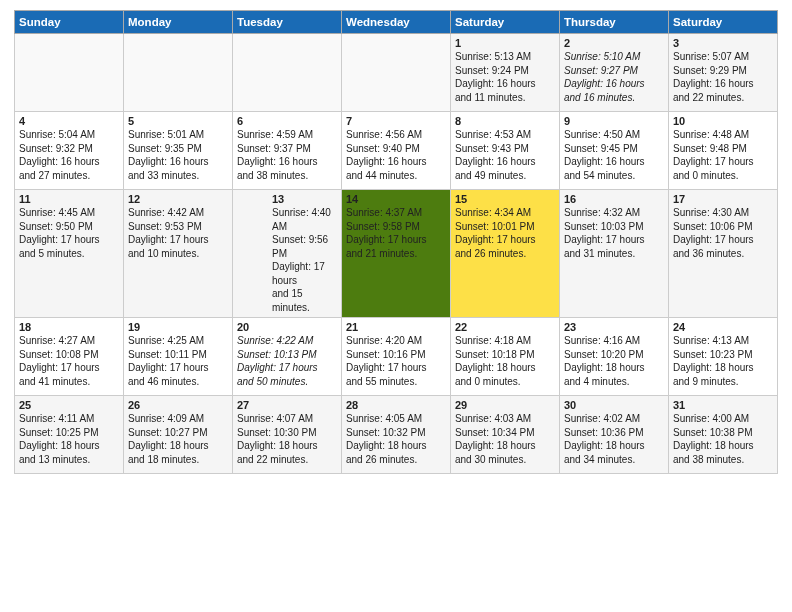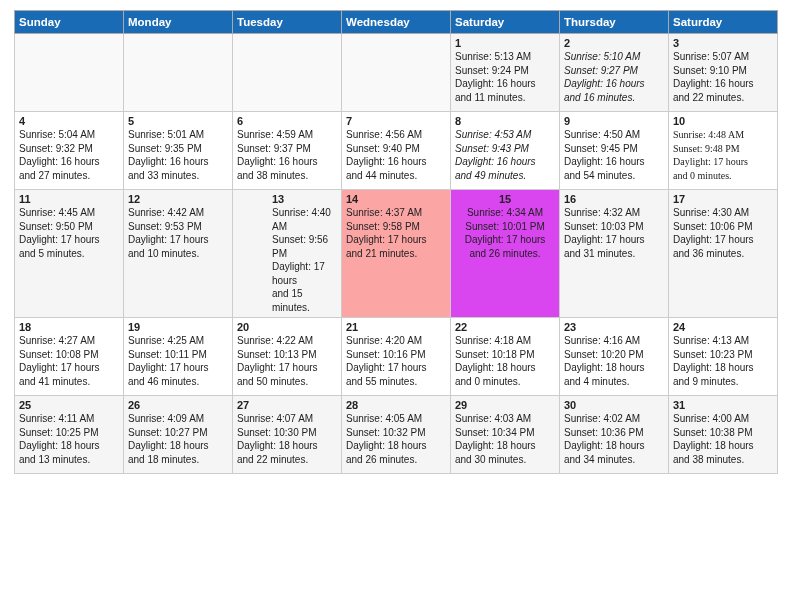--- a/index.html
+++ b/index.html
@@ -111,72 +111,72 @@
           <td class="empty-cell"></td>
           <td style="background: rgb(245, 245, 245);"><span class="day-number">1</span><span class="day-info" style="white-space: pre-line;">Sunrise: 5:13 AM
 Sunset: 9:24 PM
 Daylight: 16 hours
 and 11 minutes.</span></td>
           <td style="background: rgb(245, 245, 245);"><span class="day-number">2</span><span class="day-info" style="white-space: pre-line; font-style: italic;">Sunrise: 5:10 AM
 Sunset: 9:27 PM
 Daylight: 16 hours
 and 16 minutes.</span></td>
           <td style="background: rgb(245, 245, 245);"><span class="day-number">3</span><span class="day-info" style="white-space: pre-line;">Sunrise: 5:07 AM
-Sunset: 9:10 PM
+Sunset: 9:29 PM
 Daylight: 16 hours
 and 22 minutes.</span></td>
         </tr>
         <tr>
           <td style="background: rgb(255, 255, 255);"><span class="day-number">4</span><span class="day-info" style="white-space: pre-line;">Sunrise: 5:04 AM
 Sunset: 9:32 PM
 Daylight: 16 hours
 and 27 minutes.</span></td>
           <td style="background: rgb(255, 255, 255);"><span class="day-number">5</span><span class="day-info" style="white-space: pre-line;">Sunrise: 5:01 AM
 Sunset: 9:35 PM
 Daylight: 16 hours
 and 33 minutes.</span></td>
           <td style="background: rgb(255, 255, 255);"><span class="day-number">6</span><span class="day-info" style="white-space: pre-line;">Sunrise: 4:59 AM
 Sunset: 9:37 PM
 Daylight: 16 hours
 and 38 minutes.</span></td>
           <td style="background: rgb(255, 255, 255);"><span class="day-number">7</span><span class="day-info" style="white-space: pre-line;">Sunrise: 4:56 AM
 Sunset: 9:40 PM
 Daylight: 16 hours
 and 44 minutes.</span></td>
-          <td style="background: rgb(255, 255, 255);"><span class="day-number">8</span><span class="day-info" style="white-space: pre-line; font-style: italic;">Sunrise: 4:53 AM
+          <td style="background: rgb(255, 255, 255);"><span class="day-number">8</span><span class="day-info" style="white-space: pre-line;">Sunrise: 4:53 AM
 Sunset: 9:43 PM
 Daylight: 16 hours
 and 49 minutes.</span></td>
           <td style="background: rgb(255, 255, 255);"><span class="day-number">9</span><span class="day-info" style="white-space: pre-line;">Sunrise: 4:50 AM
 Sunset: 9:45 PM
 Daylight: 16 hours
 and 54 minutes.</span></td>
-          <td style="background: rgb(255, 255, 255);"><span class="day-number">10</span><span class="day-info" style="white-space: pre-line; font-family: Liberation Serif, serif;">Sunrise: 4:48 AM
+          <td style="background: rgb(255, 255, 255);"><span class="day-number">10</span><span class="day-info" style="white-space: pre-line;">Sunrise: 4:48 AM
 Sunset: 9:48 PM
 Daylight: 17 hours
 and 0 minutes.</span></td>
         </tr>
         <tr>
           <td style="background: rgb(245, 245, 245);"><span class="day-number">11</span><span class="day-info" style="white-space: pre-line;">Sunrise: 4:45 AM
 Sunset: 9:50 PM
 Daylight: 17 hours
 and 5 minutes.</span></td>
           <td style="background: rgb(245, 245, 245);"><span class="day-number">12</span><span class="day-info" style="white-space: pre-line;">Sunrise: 4:42 AM
 Sunset: 9:53 PM
 Daylight: 17 hours
 and 10 minutes.</span></td>
           <td style="background: rgb(245, 245, 245); padding-left: 39px;"><span class="day-number">13</span><span class="day-info" style="white-space: pre-line;">Sunrise: 4:40 AM
 Sunset: 9:56 PM
 Daylight: 17 hours
 and 15 minutes.</span></td>
-          <td style="background: #fca5a5;"><span class="day-number">14</span><span class="day-info" style="white-space: pre-line;">Sunrise: 4:37 AM
+          <td style="background: #4d7c0f;"><span class="day-number">14</span><span class="day-info" style="white-space: pre-line;">Sunrise: 4:37 AM
 Sunset: 9:58 PM
 Daylight: 17 hours
 and 21 minutes.</span></td>
-          <td style="background: #d946ef; text-align: center;"><span class="day-number">15</span><span class="day-info" style="white-space: pre-line;">Sunrise: 4:34 AM
+          <td style="background: #fde047;"><span class="day-number">15</span><span class="day-info" style="white-space: pre-line;">Sunrise: 4:34 AM
 Sunset: 10:01 PM
 Daylight: 17 hours
 and 26 minutes.</span></td>
           <td style="background: rgb(245, 245, 245);"><span class="day-number">16</span><span class="day-info" style="white-space: pre-line;">Sunrise: 4:32 AM
 Sunset: 10:03 PM
 Daylight: 17 hours
 and 31 minutes.</span></td>
           <td style="background: rgb(245, 245, 245);"><span class="day-number">17</span><span class="day-info" style="white-space: pre-line;">Sunrise: 4:30 AM
 Sunset: 10:06 PM
 Daylight: 17 hours
@@ -184,21 +184,21 @@
         </tr>
         <tr>
           <td style="background: rgb(255, 255, 255);"><span class="day-number">18</span><span class="day-info" style="white-space: pre-line;">Sunrise: 4:27 AM
 Sunset: 10:08 PM
 Daylight: 17 hours
 and 41 minutes.</span></td>
           <td style="background: rgb(255, 255, 255);"><span class="day-number">19</span><span class="day-info" style="white-space: pre-line;">Sunrise: 4:25 AM
 Sunset: 10:11 PM
 Daylight: 17 hours
 and 46 minutes.</span></td>
-          <td style="background: rgb(255, 255, 255);"><span class="day-number">20</span><span class="day-info" style="white-space: pre-line;">Sunrise: 4:22 AM
+          <td style="background: rgb(255, 255, 255);"><span class="day-number">20</span><span class="day-info" style="white-space: pre-line; font-style: italic;">Sunrise: 4:22 AM
 Sunset: 10:13 PM
 Daylight: 17 hours
 and 50 minutes.</span></td>
           <td style="background: rgb(255, 255, 255);"><span class="day-number">21</span><span class="day-info" style="white-space: pre-line;">Sunrise: 4:20 AM
 Sunset: 10:16 PM
 Daylight: 17 hours
 and 55 minutes.</span></td>
           <td style="background: rgb(255, 255, 255);"><span class="day-number">22</span><span class="day-info" style="white-space: pre-line;">Sunrise: 4:18 AM
 Sunset: 10:18 PM
 Daylight: 18 hours

